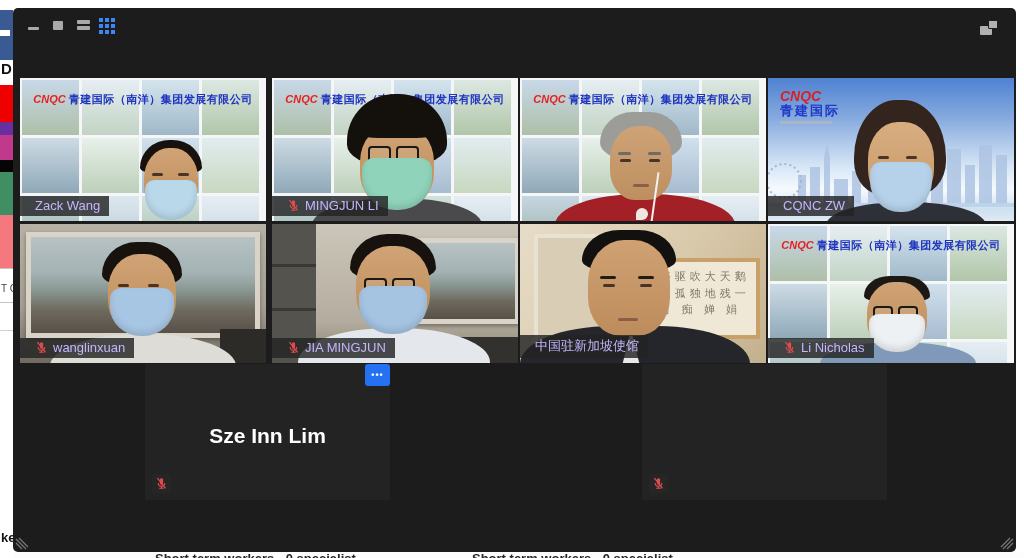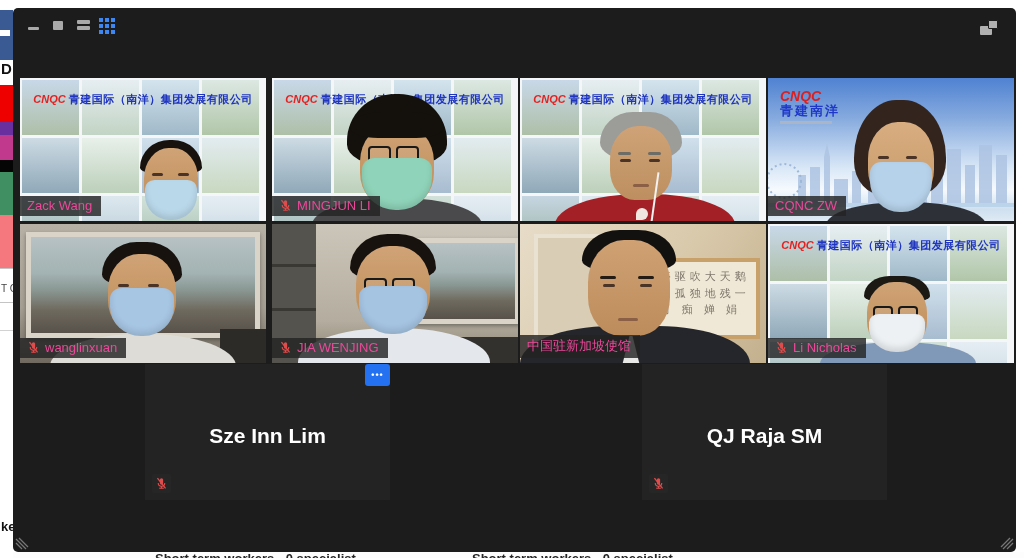--- a/index.html
+++ b/index.html
@@ -13,22 +13,22 @@
   .bottom-txt{position:absolute;top:-1px;font-size:13px;font-weight:bold;color:#262626;white-space:nowrap;}
   
   #win{left:13px;top:8px;width:1003px;height:544px;background:#1c1c1c;z-index:2;border-radius:5px;overflow:hidden;}
   .ctl{position:absolute;cursor:pointer;}
   .bar{background:#a9a9a9;border-radius:1px;}
   #gallery-icon{display:grid;grid-template-columns:repeat(3,4px);grid-template-rows:repeat(3,4px);gap:2px;}
   #gallery-icon span{background:#3d87f5;display:block;}
   
   .vtile{position:absolute;background:#0e0e0e;overflow:hidden;}
   .atile{position:absolute;background:#232323;overflow:hidden;}
-  .nlabel{position:absolute;left:0;bottom:5px;background:rgba(35,35,35,.82);color:#ec4899;
-    font-size:13px;padding:2px 9px 3px 7px;display:flex;align-items:center;gap:5px;max-width:92%;white-space:nowrap;}
+  .nlabel{position:absolute;left:0;bottom:5px;background:rgba(35,35,35,.82);color:#c4b5fd;
+    font-size:13px;padding:2px 9px 3px 15px;display:flex;align-items:center;gap:5px;max-width:92%;white-space:nowrap;}
   .aname{position:absolute;width:100%;top:44%;text-align:center;color:#fff;font-size:21px;font-weight:bold;}
   .amic{position:absolute;left:7px;bottom:7px;background:rgba(40,40,40,.6);padding:3px;border-radius:2px;line-height:0;}
   .micsvg{width:13px;height:13px;}
   
   .collage{position:absolute;inset:0;background:#f4f6f8;display:flex;flex-wrap:wrap;gap:3px;padding:2px;box-sizing:border-box;align-content:flex-start;}
   .collage .cell{width:57px;height:55px;flex:0 0 auto;}
   .cell:nth-child(12n+1){background:linear-gradient(180deg,#c8d8e8,#aebfa8);}
   .cell:nth-child(12n+2){background:linear-gradient(180deg,#e6eef2,#c2d4c4);}
   .cell:nth-child(12n+3){background:linear-gradient(180deg,#d4e4ee,#9fb8c8);}
   .cell:nth-child(12n+4){background:linear-gradient(180deg,#dce8e2,#b0c6a8);}
@@ -90,21 +90,21 @@
   <div class="strip-block" style="top:85px;height:37px;background:#ee0000;"></div>
   <div class="strip-block" style="top:122px;height:13px;background:#6a2f9e;"></div>
   <div class="strip-block" style="top:135px;height:25px;background:#c0398c;"></div>
   <div class="strip-block" style="top:160px;height:12px;background:#050505;"></div>
   <div class="strip-block" style="top:172px;height:43px;background:#3f8f63;"></div>
   <div class="strip-block" style="top:215px;height:53px;background:#f4787e;"></div>
   <div class="strip-block" style="top:268px;height:1px;background:#c4c4c4;"></div>
   <div class="strip-txt" style="top:283px;font-size:10px;color:#444;">T C</div>
   <div class="strip-block" style="top:302px;height:1px;background:#c4c4c4;"></div>
   <div class="strip-block" style="top:330px;height:1px;background:#d2d2d2;"></div>
-  <div class="strip-txt" style="top:519px;font-size:13px;font-weight:bold;">ke</div>
+  <div class="strip-txt" style="top:530px;font-size:13px;font-weight:bold;">ke</div>
 </div>
 
 <div id="bottom-strip" class="abs">
   <div class="bottom-txt" style="left:155px;">Short term workers - 0 specialist</div>
   <div class="bottom-txt" style="left:472px;">Short term workers - 0 specialist</div>
 </div>
 
 <div id="win" class="abs">
 
   <div class="ctl bar" style="left:15px;top:19px;width:11px;height:3px;"></div>
@@ -245,21 +245,21 @@
           <rect x="179" y="12" width="14" height="58"></rect>
             <rect x="197" y="28" width="10" height="42"></rect>
           <rect x="211" y="8" width="13" height="62"></rect>
             <rect x="228" y="18" width="11" height="52"></rect>
         </g>
         <circle cx="16" cy="44" r="17" fill="none" stroke="#9db8d8" stroke-width="2" stroke-dasharray="2,3"></circle>
         <rect x="0" y="66" width="246" height="4" fill="#bcd4ea"></rect>
       </svg>
       <div class="sky-logo">
         <span class="l1">CNQC</span>
-        <span class="l2">青建南洋</span>
+        <span class="l2">青建国际</span>
         <span class="l3"></span>
       </div>
     </div>
     <div class="person" style="left:78px;top:22px;width:110px;height:125px;">
       <div class="bodyv" style="left:-20px;top:102px;width:160px;height:26px;background:#2e3038;"></div>
       <div class="hair" style="left:8px;top:0;width:92px;height:96px;border-radius:46% 46% 34% 34%/60% 60% 36% 36%;background:#33241d;"></div>
       <div class="face" style="left:22px;top:22px;width:66px;height:82px;border-radius:45% 45% 42% 42%;background:linear-gradient(180deg,#d8ad80,#c79a68);"></div>
       <div class="eye" style="left:32px;top:56px;"></div>
         <div class="eye" style="left:60px;top:56px;"></div>
       <div class="mask" style="left:24px;top:62px;width:62px;height:50px;background:#b6d2ea;"></div>
@@ -317,21 +317,21 @@
     <div class="nlabel">
       <svg class="micsvg" viewBox="0 0 16 16">
           <g fill="#e04b4b" stroke="#e04b4b">
             <rect x="6" y="1.5" width="4" height="8" rx="2" stroke="none"></rect>
             <path d="M4 7.5a4 4 0 0 0 8 0" fill="none" stroke-width="1.4"></path>
             <line x1="8" y1="11.5" x2="8" y2="13.6" stroke-width="1.4"></line>
             <line x1="5.2" y1="13.8" x2="10.8" y2="13.8" stroke-width="1.4"></line>
             <line x1="3" y1="1.5" x2="13" y2="14" stroke-width="1.6"></line>
           </g>
         </svg>
-      <span>JIA WENJING</span>
+      <span>JIA MINGJUN</span>
     </div>
   </div>
 
   <div class="vtile" style="left:507px;top:216px;width:246px;height:139px;">
     <div class="embassy">
       <div class="doorframe"></div>
       <div class="cal-frame">
         <span class="cal-row">亭驱吹大天鹅</span>
         <span class="cal-row">常孤独地残一</span>
         <span class="cal-row">月 痴 婵 娟</span>
@@ -404,21 +404,20 @@
             <line x1="8" y1="11.5" x2="8" y2="13.6" stroke-width="1.4"></line>
             <line x1="5.2" y1="13.8" x2="10.8" y2="13.8" stroke-width="1.4"></line>
             <line x1="3" y1="1.5" x2="13" y2="14" stroke-width="1.6"></line>
           </g>
         </svg>
     </div>
   </div>
 
 
   <div class="atile" style="left:629px;top:356px;width:245px;height:136px;">
-    <div class="aname">QJ Raja SM</div>
     <div class="amic">
       <svg class="micsvg" viewBox="0 0 16 16">
           <g fill="#e04b4b" stroke="#e04b4b">
             <rect x="6" y="1.5" width="4" height="8" rx="2" stroke="none"></rect>
             <path d="M4 7.5a4 4 0 0 0 8 0" fill="none" stroke-width="1.4"></path>
             <line x1="8" y1="11.5" x2="8" y2="13.6" stroke-width="1.4"></line>
             <line x1="5.2" y1="13.8" x2="10.8" y2="13.8" stroke-width="1.4"></line>
             <line x1="3" y1="1.5" x2="13" y2="14" stroke-width="1.6"></line>
           </g>
         </svg>

